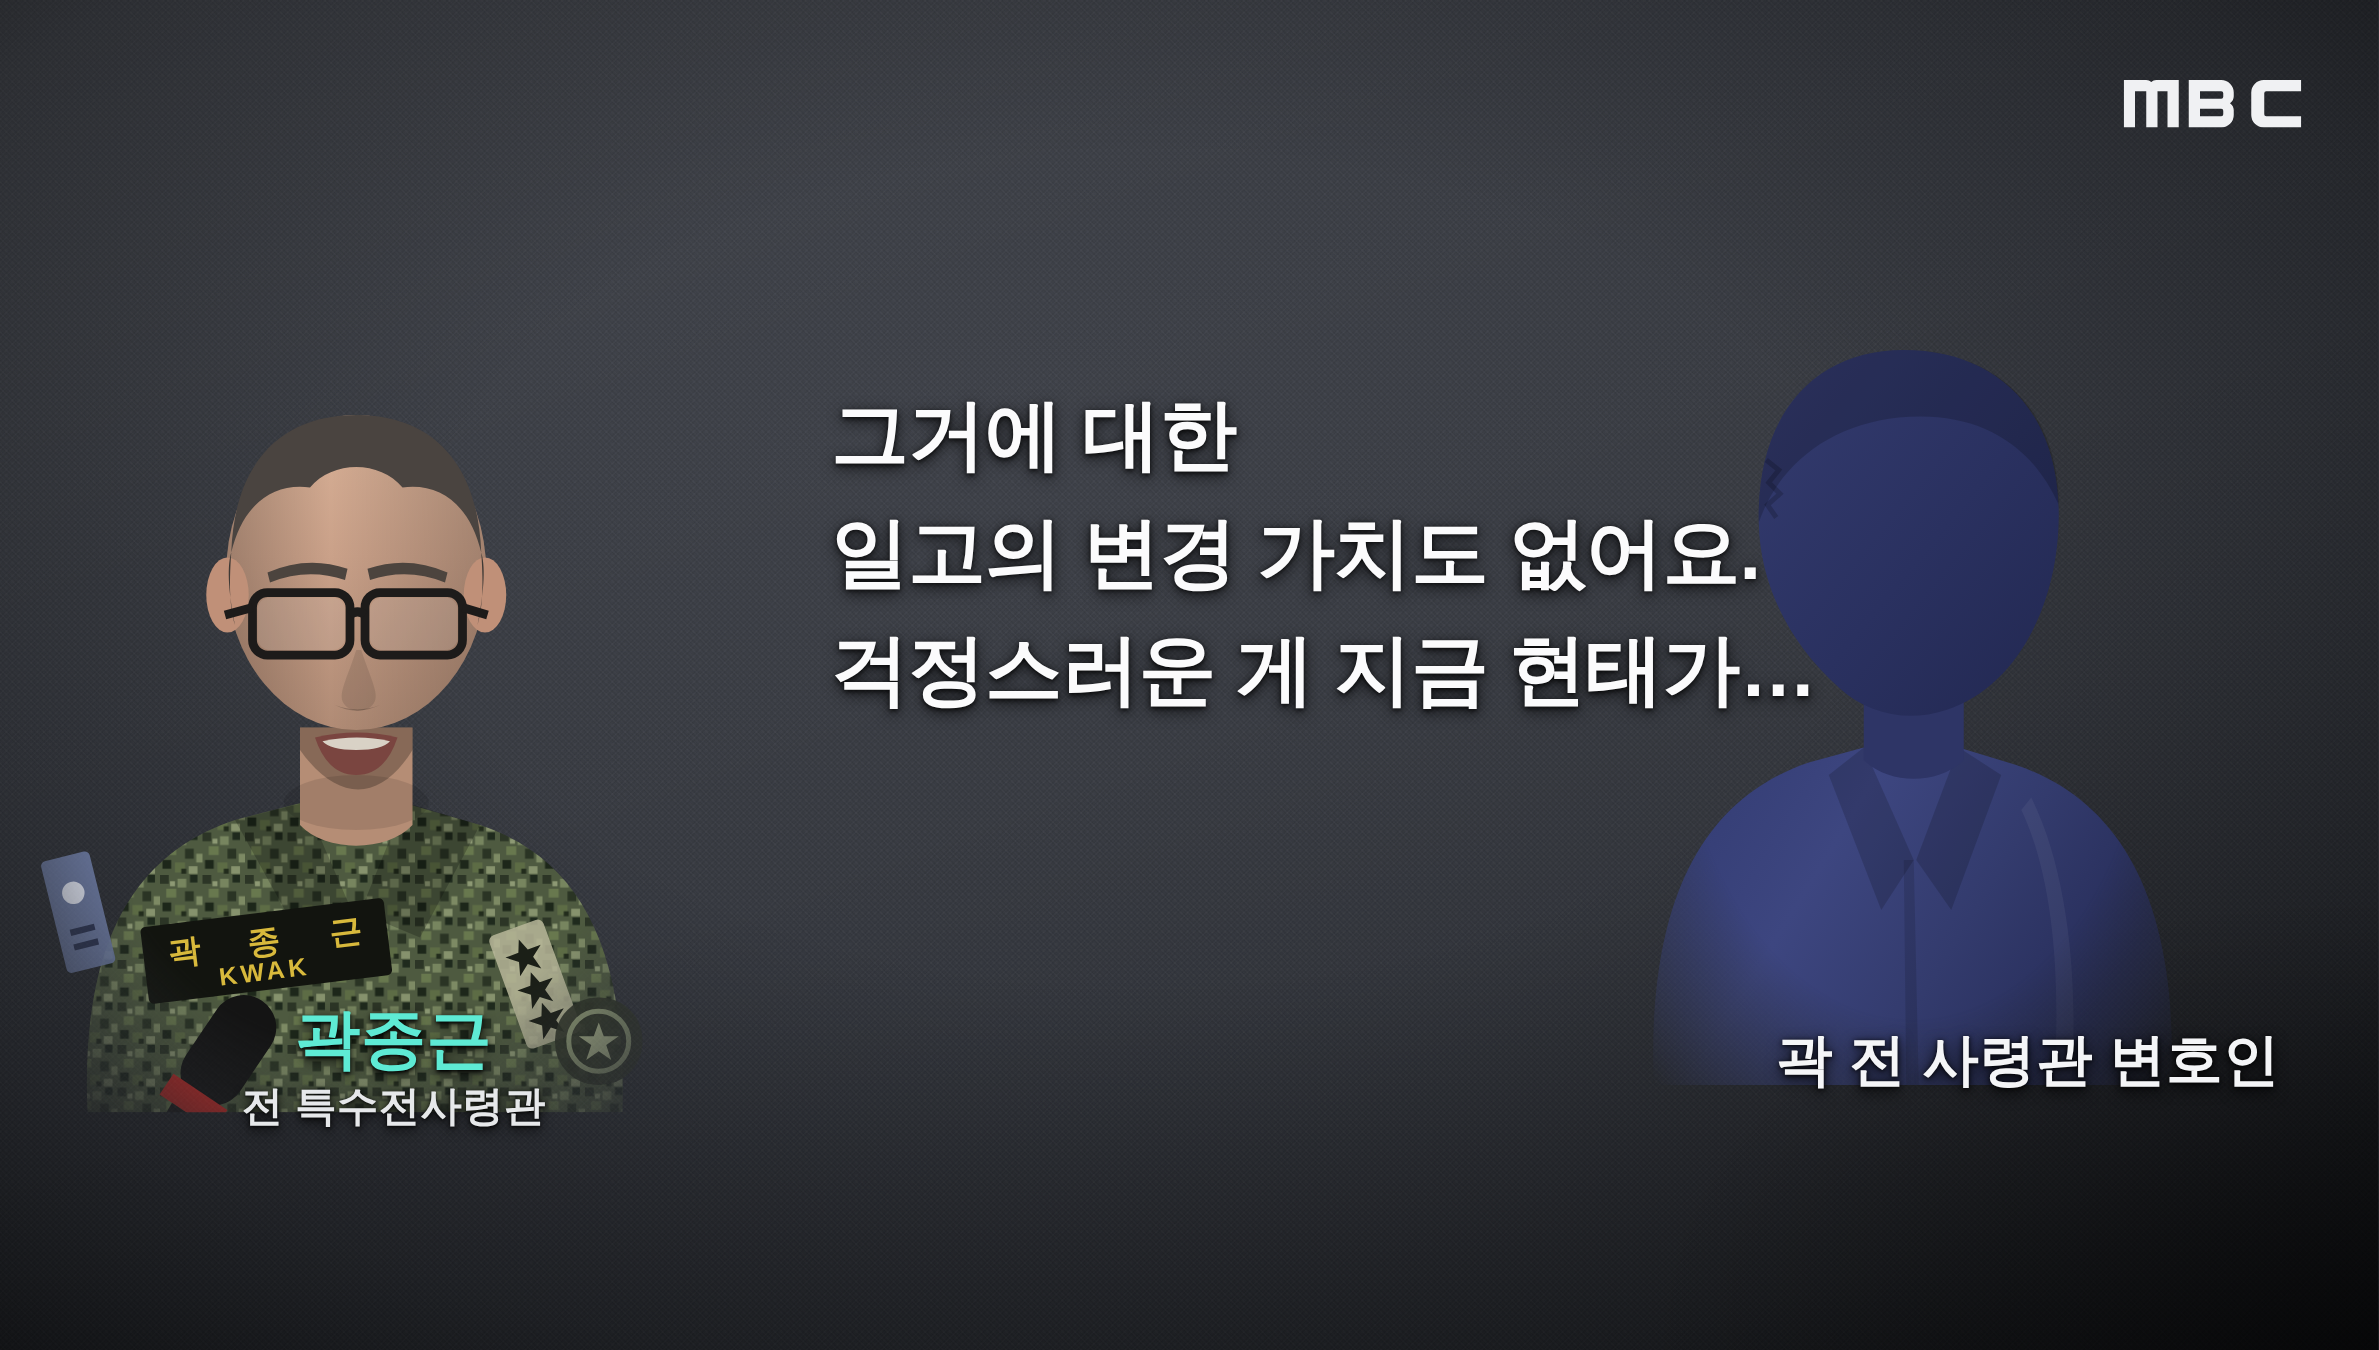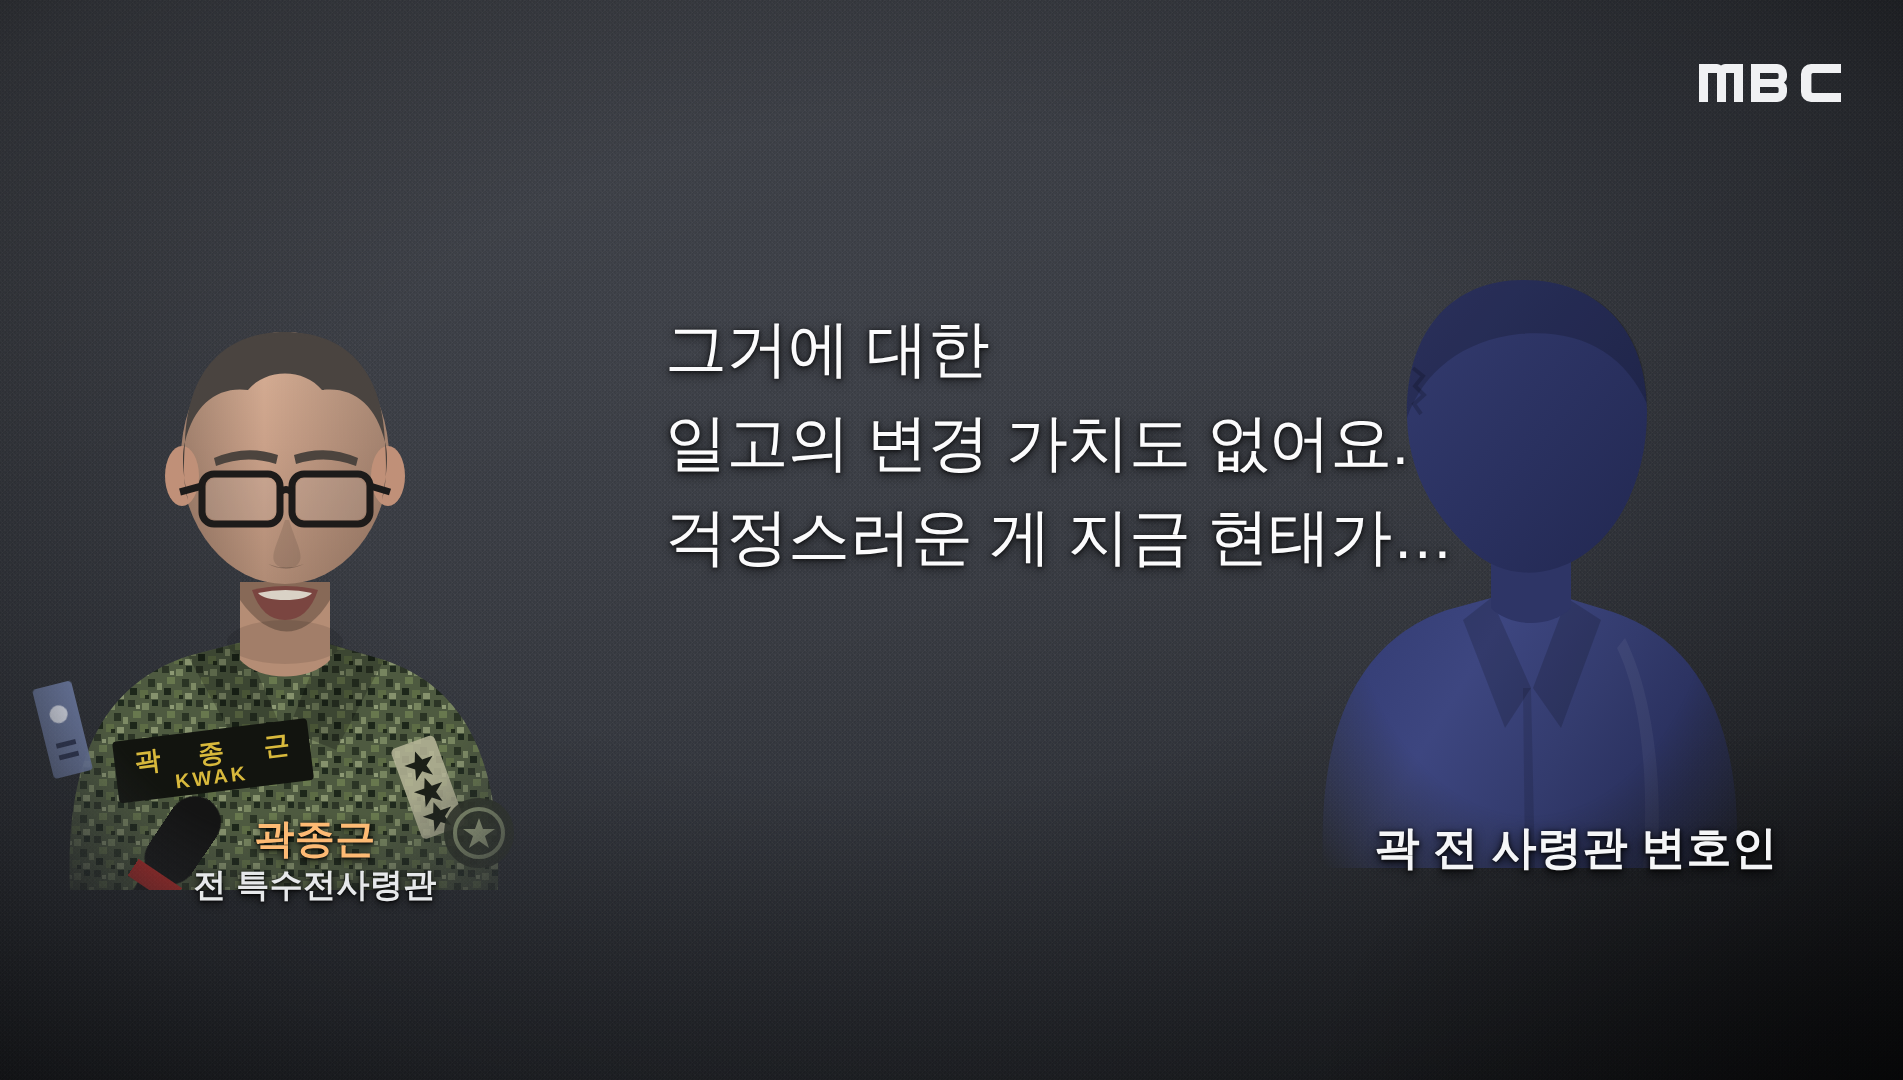--- a/index.html
+++ b/index.html
@@ -69,63 +69,62 @@
   }
   .speaker-photo svg { display:block; width:100%; height:100%; }
 
   
   .name-block {
     position:absolute; left:0px; top:806px;
     width:630px;
     text-align:center;
   }
   .speaker-name {
-    font-size:40px;
+    font-size:52px;
     font-weight:bold;
-    color:#fdba74;
+    color:#5eead4;
     letter-spacing:.5px;
     line-height:1.02;
     text-shadow:0 3px 10px rgba(0,0,0,.85), 0 1px 3px rgba(0,0,0,.9);
-    margin-top:12px;
   }
   .speaker-title {
     margin-top:4px;
     font-size:33px;
     font-weight:600;
     color:#e6e8ea;
     letter-spacing:.4px;
     text-shadow:0 3px 9px rgba(0,0,0,.85), 0 1px 3px rgba(0,0,0,.9);
   }
 
   
   .silhouette {
     position:absolute; left:1295px; top:168px;
     width:470px; height:700px;
   }
   .silhouette svg { display:block; width:100%; height:100%; }
 
   .lawyer-label {
-    position:absolute; left:1296px; top:818px;
+    position:absolute; left:1264px; top:818px;
     width:560px;
-    text-align:center;
+    text-align:right;
     font-size:45px;
     font-weight:bold;
     color:#f4f5f7;
     letter-spacing:.5px;
     text-shadow:0 4px 12px rgba(0,0,0,.9), 0 1px 4px rgba(0,0,0,.95);
   }
 
   
   .quote {
     position:absolute; left:665px; top:318px;
     width:900px;
   }
   .quote-line {
     font-size:62px;
-    font-weight:400;
+    font-weight:700;
     color:#fbfbfc;
     letter-spacing:-.5px;
     line-height:1;
     margin-bottom:32px;
     white-space:nowrap;
     text-shadow:0 3px 12px rgba(0,0,0,.72), 0 1px 4px rgba(0,0,0,.8);
   }
   .quote-line:last-child { margin-bottom:0; }
 </style>
 </head>

